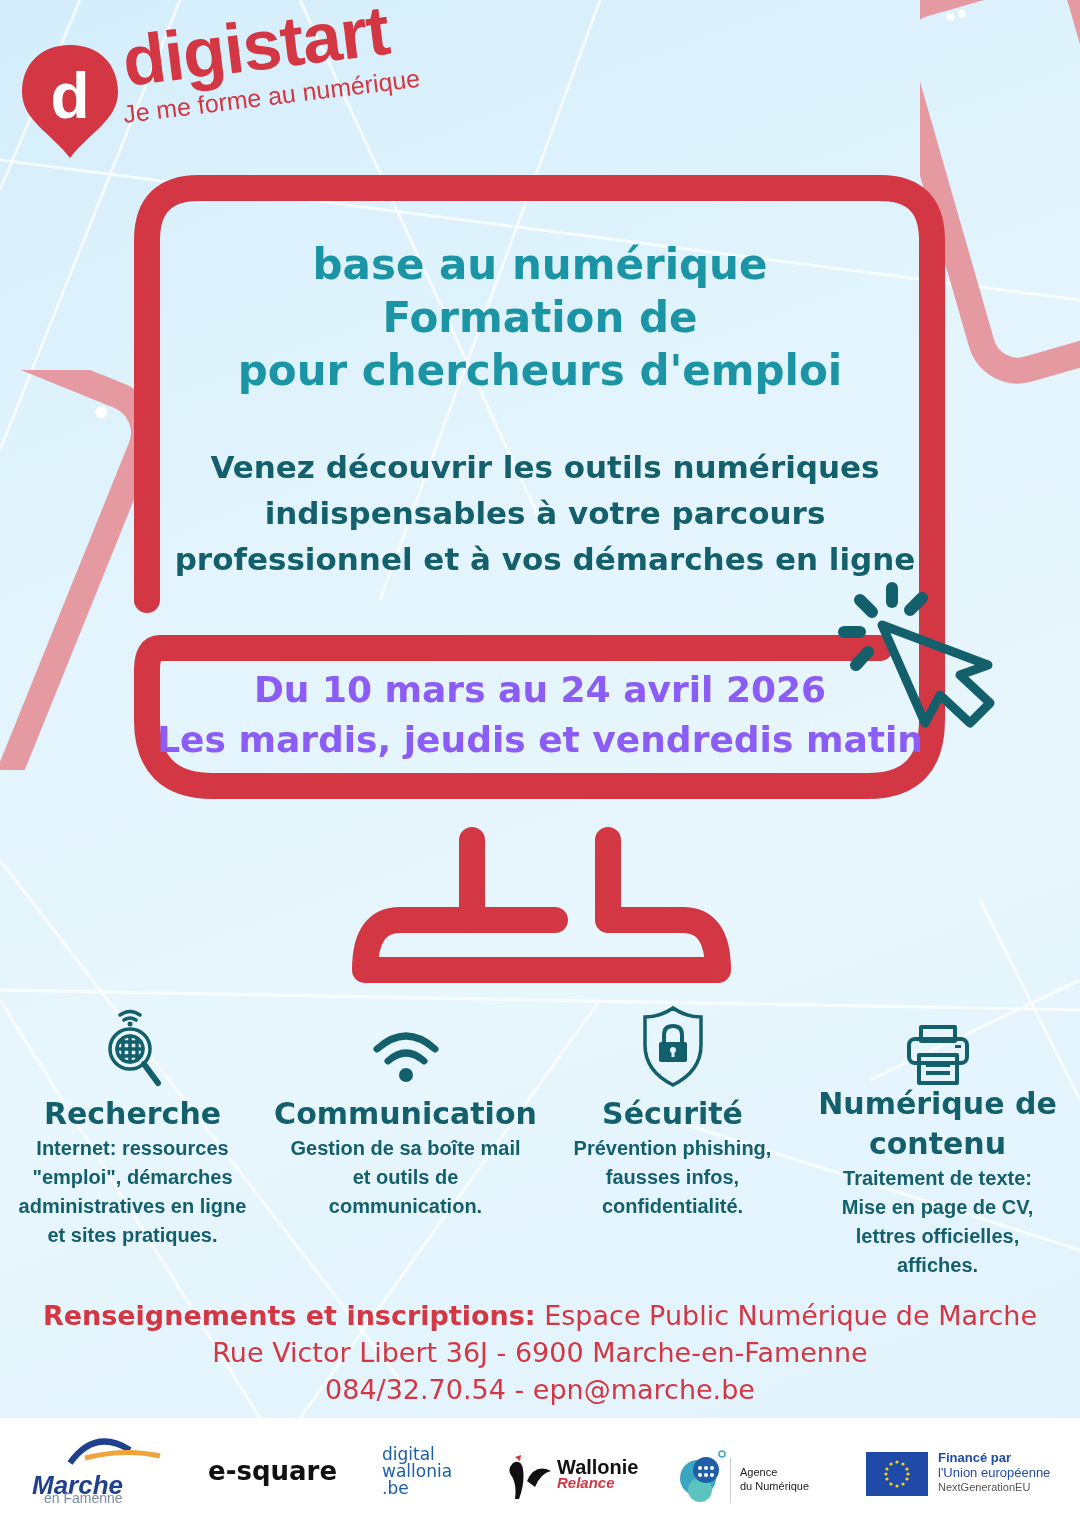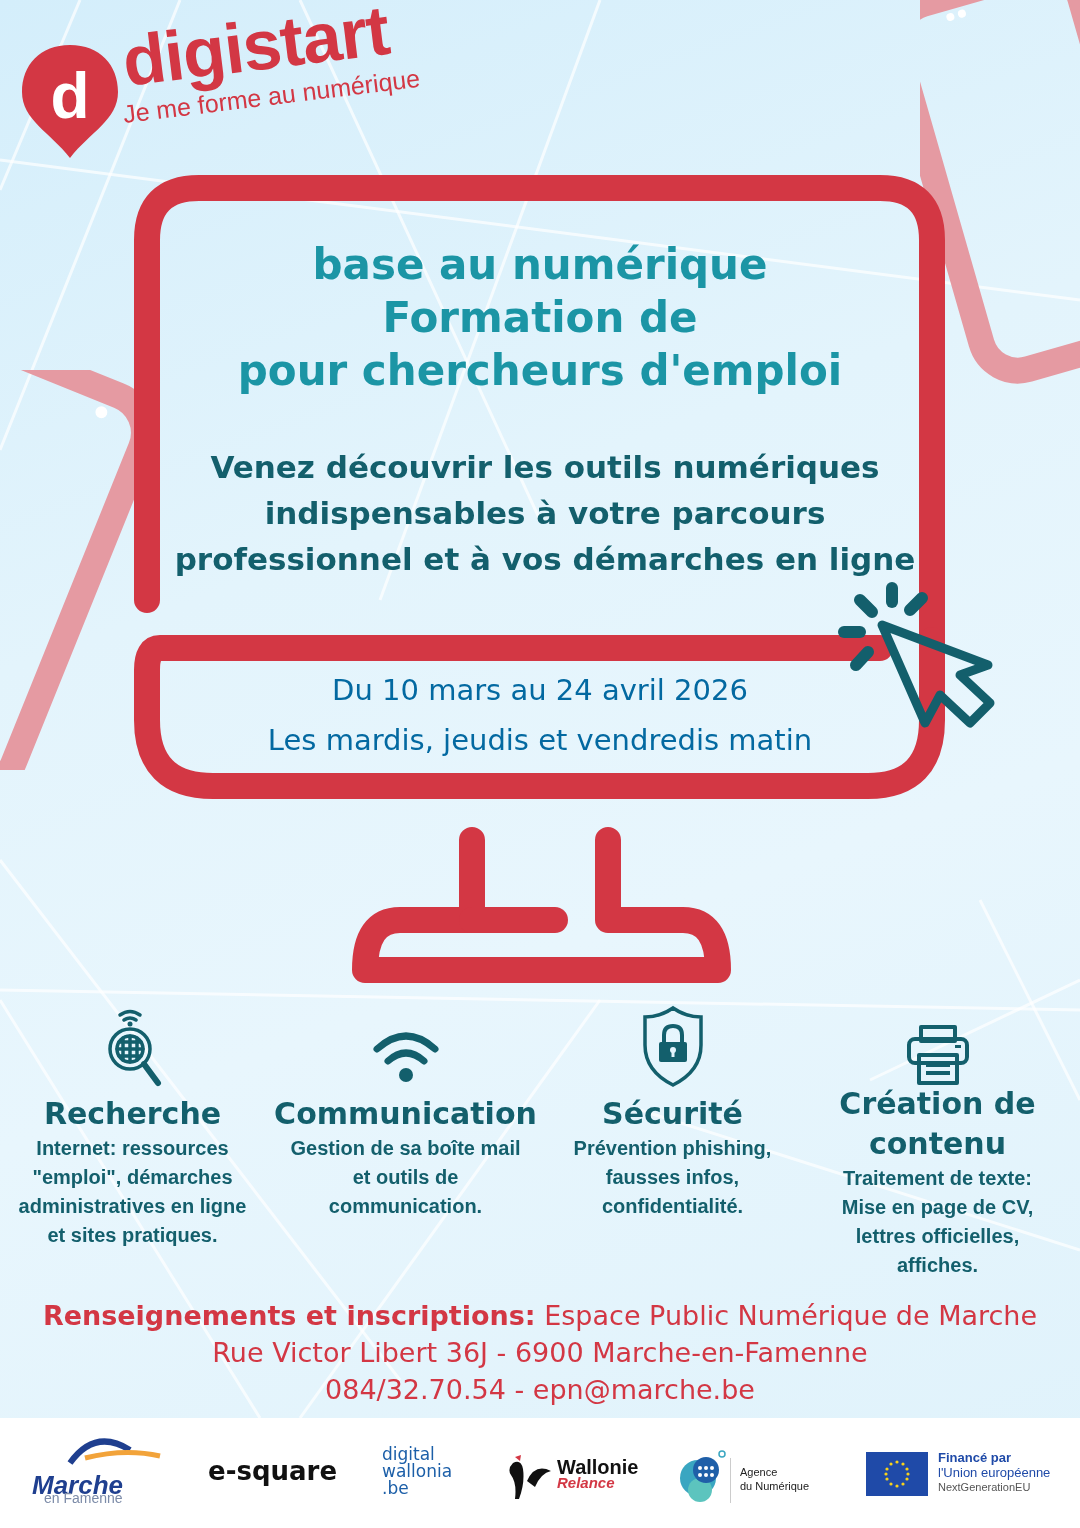--- a/index.html
+++ b/index.html
@@ -34,22 +34,22 @@
     font-family: "DejaVu Sans", sans-serif; font-weight: bold;
     color: #1b95a5; font-size: 42px; line-height: 53px;
   }
   .subtitle {
     position: absolute; left: 150px; width: 790px; text-align: center;
     font-family: "DejaVu Sans", sans-serif; font-weight: bold;
     color: #135f6c; font-size: 31px; line-height: 46px;
   }
   .dates {
     position: absolute; left: 140px; width: 800px; text-align: center;
-    font-family: "DejaVu Sans", sans-serif; font-weight: normal;
-    color: #0369a1; font-size: 29px; line-height: 50px;
+    font-family: "DejaVu Sans", sans-serif; font-weight: bold;
+    color: #8b5cf6; font-size: 36px; line-height: 50px;
   }
 
   .feature {
     position: absolute; text-align: center; color: #135f6c;
   }
   .feature .ftitle {
     font-family: "DejaVu Sans", sans-serif; font-weight: bold;
     font-size: 30px; line-height: 40px; color: #135f6c;
   }
   .feature .fdesc {
@@ -215,21 +215,21 @@
     <g stroke="#135f6c" stroke-width="4" fill="none" stroke-linejoin="round">
       <rect x="18" y="22" width="34" height="14"></rect>
       <rect x="6" y="34" width="58" height="24" rx="6"></rect>
       <rect x="16" y="50" width="38" height="28"></rect>
       <line x1="23" y1="60" x2="47" y2="60"></line>
       <line x1="23" y1="68" x2="47" y2="68"></line>
     </g>
     <rect x="52" y="40" width="6" height="3" fill="#135f6c"></rect>
   </svg>
   <div class="ftitle" style="margin-top:-10px;">
-    <div>Création de</div>
+    <div>Numérique de</div>
     <div>contenu</div>
   </div>
   <div class="fdesc">
     <div>Traitement de texte:</div>
     <div>Mise en page de CV,</div>
     <div>lettres officielles,</div>
     <div>affiches.</div>
   </div>
 </div>
 

